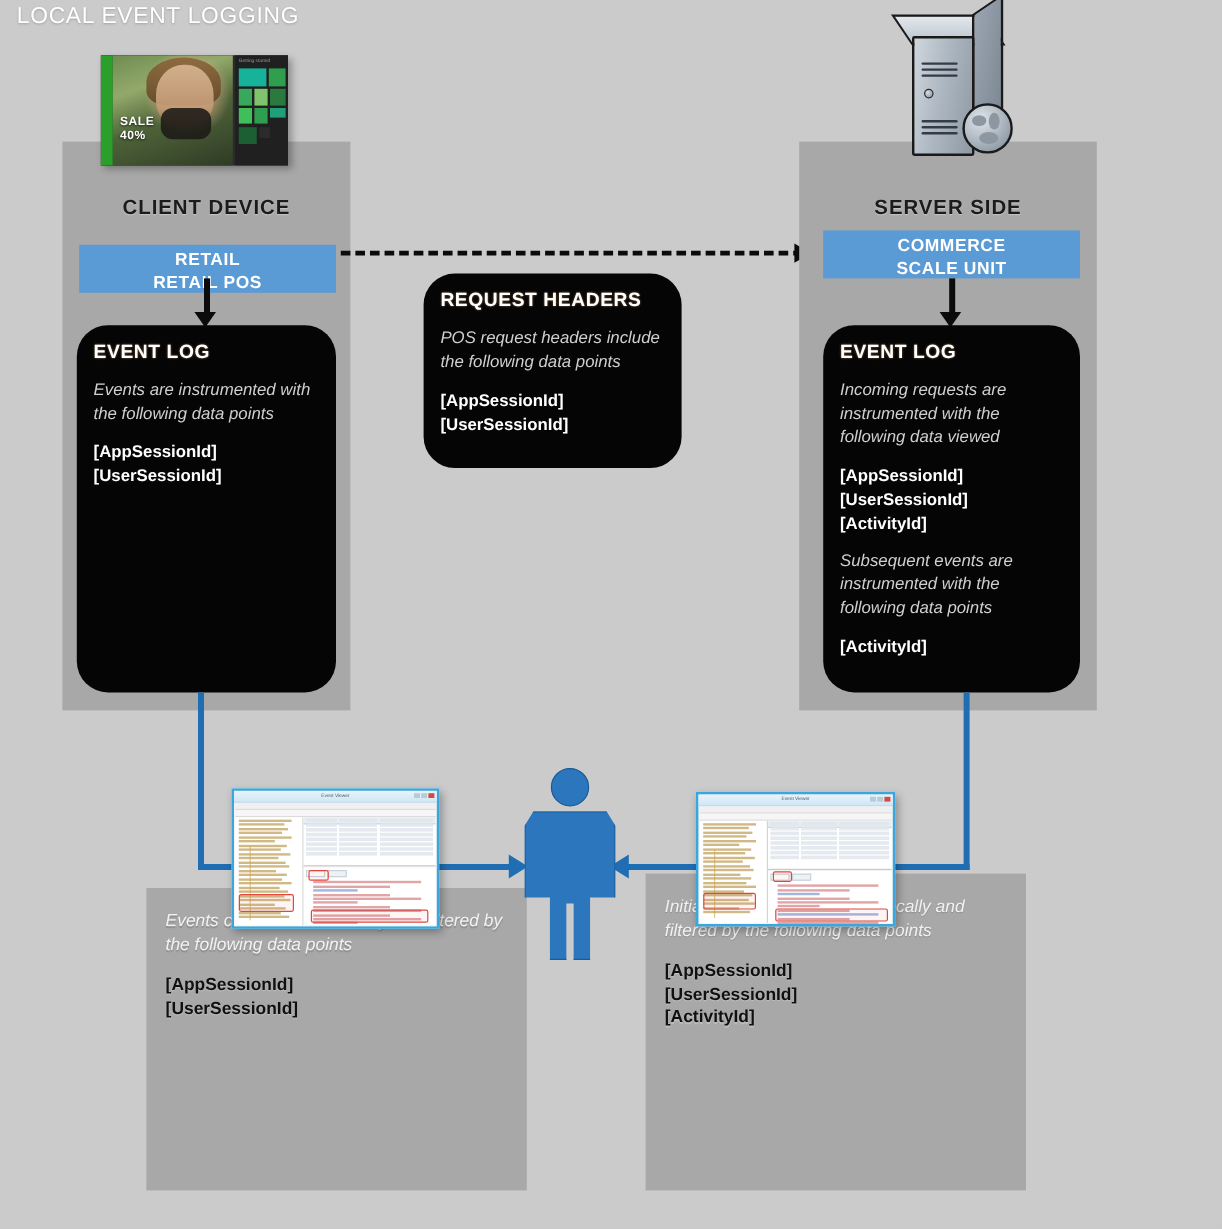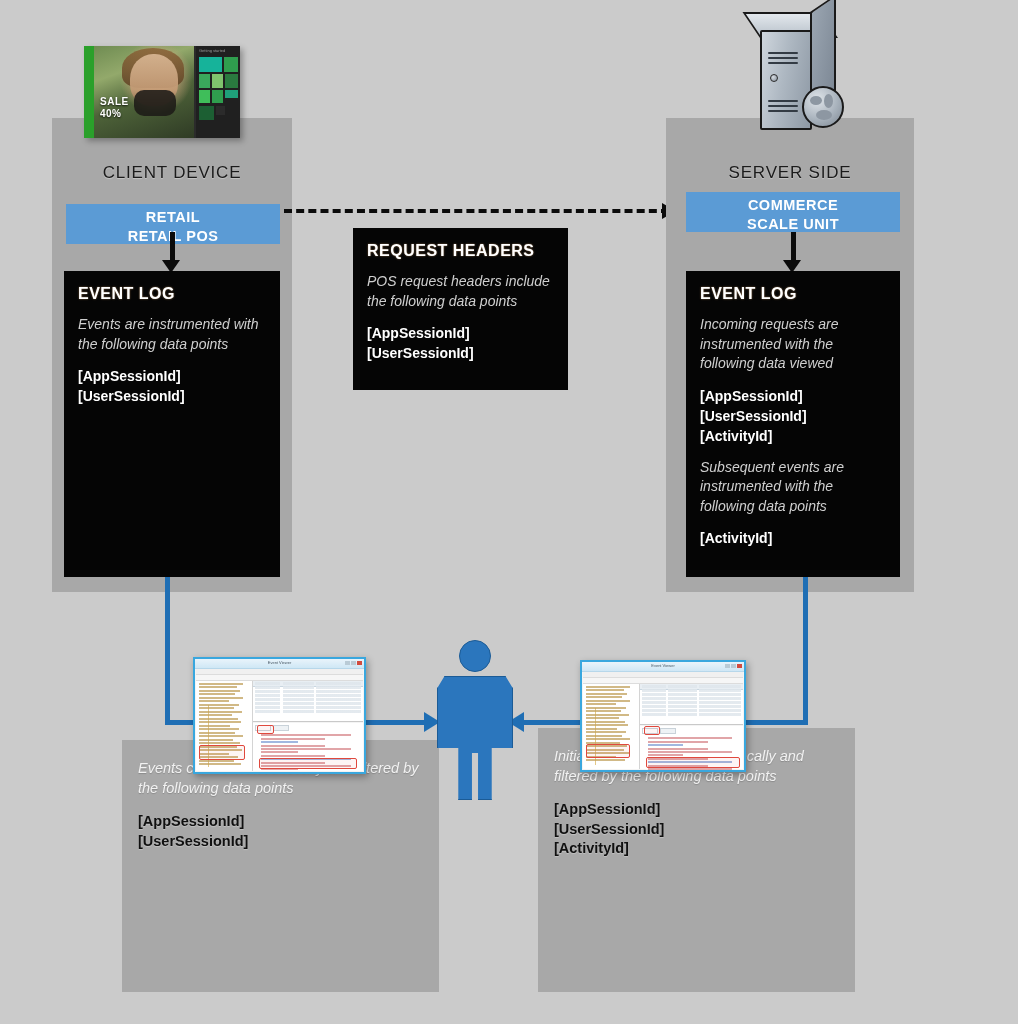--- a/index.html
+++ b/index.html
@@ -38,21 +38,21 @@
   
   .column-panel {
     background: #a8a8a8;
   }
   #client-panel { left: 52px;  top: 118px; width: 240px; height: 474px; }
   #server-panel { left: 666px; top: 118px; width: 248px; height: 474px; }
 
   
   .panel-heading {
     font-size: 17px;
-    font-weight: 400;
+    font-weight: 700;
     letter-spacing: .8px;
     color: #1b1b1b;
     text-align: center;
     text-shadow: 0 1px 1px rgba(255,255,255,.35);
   }
   #client-heading { left: 52px; top: 163px; width: 240px; }
   #server-heading { left: 666px; top: 163px; width: 248px; }
 
   
   .blue-bar {
@@ -67,20 +67,21 @@
     box-sizing: border-box;
   }
   #pos-bar { left: 66px;  top: 204px; width: 214px; height: 40px; }
   #csu-bar { left: 686px; top: 192px; width: 214px; height: 40px; }
 
   
   .black-box {
     background: #050505;
     box-sizing: border-box;
     padding: 14px 14px 10px 14px;
+    border-radius: 26px;
   }
   #client-log  { left: 64px;  top: 271px; width: 216px; height: 306px; }
   #server-log  { left: 686px; top: 271px; width: 214px; height: 306px; }
   #req-headers { left: 353px; top: 228px; width: 215px; height: 162px; }
 
   .box-title {
     color: #ffffff;
     font-size: 16px;
     font-weight: 700;
     letter-spacing: .5px;
@@ -405,20 +406,21 @@
   #shot-left .rb3  { left: 64px; top: 99px; width: 96px; height: 9px; }
   #shot-right .rb1 { left: 4px;  top: 82px; width: 42px; height: 12px; }
   #shot-right .rb2 { left: 62px; top: 64px; width: 14px; height: 7px; }
   #shot-right .rb3 { left: 64px; top: 95px; width: 92px; height: 9px; }
 </style>
 </head>
 <body>
 
 <div id="stage" class="abs">
 
+  <div id="page-title" class="abs">LOCAL EVENT LOGGING</div>
 
   <div id="client-panel" class="abs column-panel"></div>
 
   <div id="pos-thumb" class="abs">
     <div id="pos-railbar" class="abs"></div>
     <div id="pos-hero" class="abs">
       <div id="pos-hero-hair" class="abs"></div>
       <div id="pos-hero-face" class="abs"></div>
       <div id="pos-hero-hands" class="abs"></div>
     </div>

